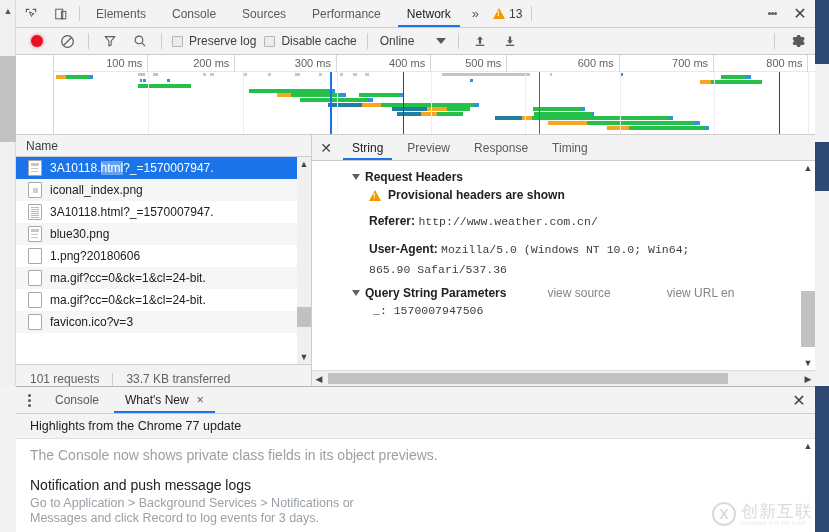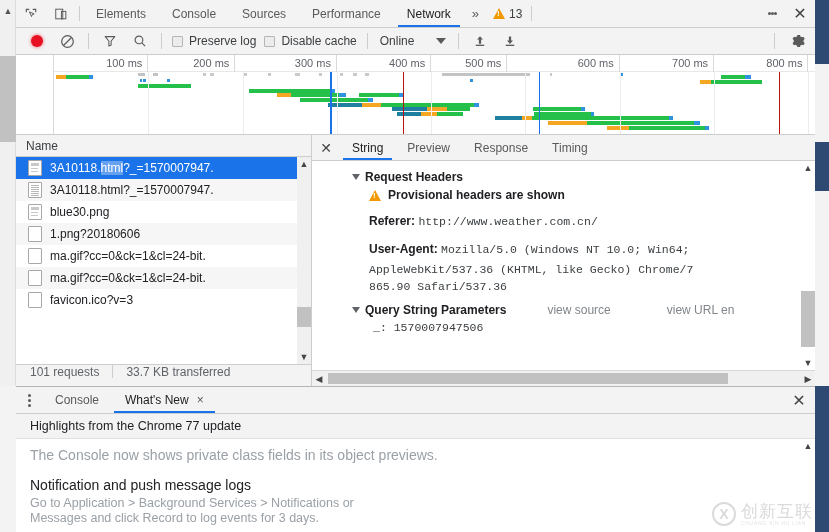--- a/index.html
+++ b/index.html
@@ -151,21 +151,21 @@
     position:absolute; right:0; width:14px; height:14px;
     display:flex;align-items:center;justify-content:center; font-size:9px; color:#444;
     background:#f0f0f0; cursor:pointer;
   }
   .req-scroll-up{top:0;}
   .req-scroll-dn{bottom:0;}
   .req-scroll-track{position:absolute;right:0;top:14px;bottom:14px;width:14px;background:#f0f0f0;}
   .req-scroll-thumb{position:absolute;right:0;top:150px;width:14px;height:20px;background:#c1c1c1;}
   .req-status {
     height:22px;min-height:22px;background:#f3f3f3;border-top:1px solid #cdcdcd;
-    display:flex;align-items:flex-start;gap:0;font-size:12px;color:#5f6368;padding-left:14px;
+    display:flex;align-items:flex-end;gap:0;font-size:12px;color:#5f6368;padding-left:14px;
   }
   .req-status .divider{width:1px;height:13px;background:#cdcdcd;margin:0 13px;}
 
   
   .detpane { flex:1; display:flex; flex-direction:column; min-width:0; background:#fff; }
   .det-tabs {
     height:26px;min-height:26px;background:#f3f3f3;border-bottom:1px solid #cdcdcd;
     display:flex;align-items:stretch;
   }
   .det-close{width:28px;display:flex;align-items:center;justify-content:center;color:#444;font-size:14px;cursor:pointer;}
@@ -446,20 +446,24 @@
     <div class="split">
 
       <div class="reqpane">
         <div class="req-header">Name</div>
         <div class="req-list" id="reqlist">
             <div class="req-row selected">
               <span class="fic doc"></span>
               <span class="req-name">3A10118.<span class="hl">html</span>?_=1570007947.</span>
             </div>
             <div class="req-row">
+              <span class="fic dot"></span>
+              <span class="req-name">iconall_index.png</span>
+            </div>
+            <div class="req-row">
               <span class="fic doc2"></span>
               <span class="req-name">3A10118.html?_=1570007947.</span>
             </div>
             <div class="req-row">
               <span class="fic doc"></span>
               <span class="req-name">blue30.png</span>
             </div>
             <div class="req-row">
               <span class="fic blank"></span>
               <span class="req-name">1.png?20180606</span>
@@ -516,21 +520,20 @@
               <span>Provisional headers are shown</span>
             </div>
             <div class="hdr-line">
               <span class="k">Referer:</span>
               <span class="v">http://www.weather.com.cn/</span>
             </div>
             <div class="hdr-line">
               <span class="k">User-Agent:</span>
               <span class="v">Mozilla/5.0 (Windows NT 10.0; Win64;</span>
             </div>
-            <div class="hdr-cont">AppleWebKit/537.36 (KHTML, like Gecko) Chrome/7</div>
             <div class="hdr-cont">865.90 Safari/537.36</div>
 
             <div class="sec-title-row">
               <span class="tri"></span>
               <span style="font-weight:bold;color:#202124;font-size:12px;">Query String Parameters</span>
               <span class="sec-links">
                 <span>view source</span>
                 <span>view URL en</span>
               </span>
             </div>

